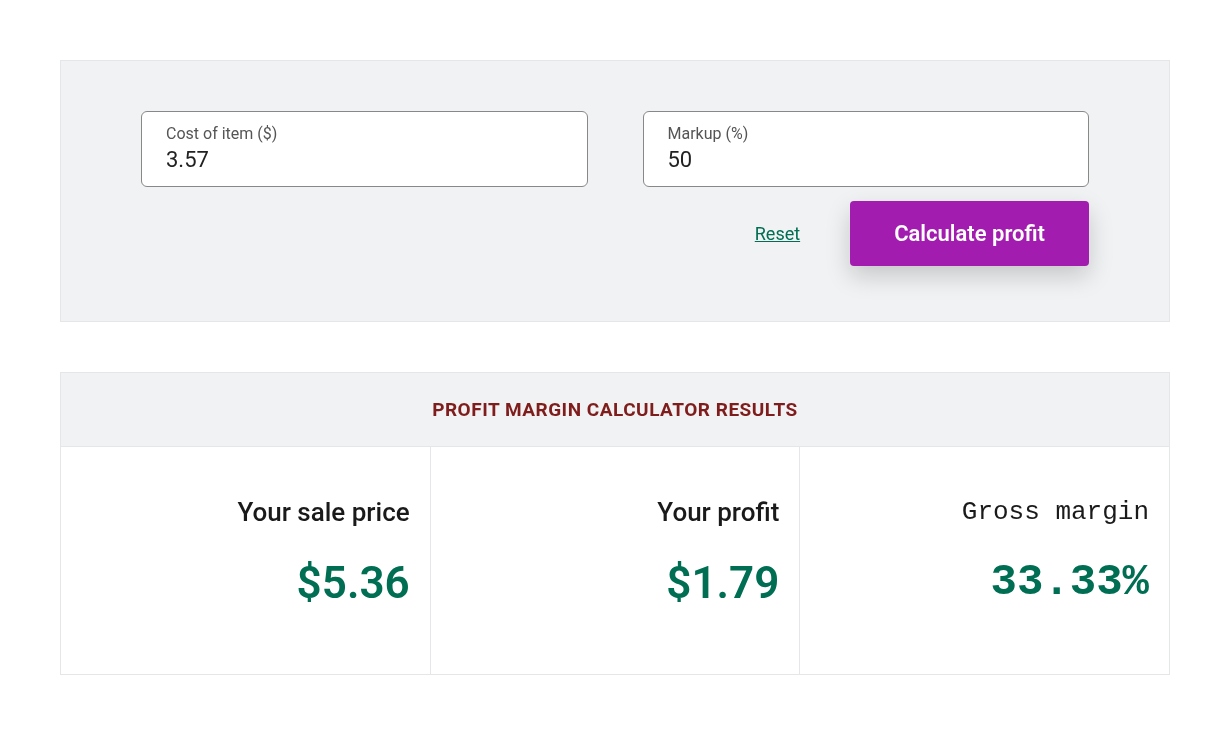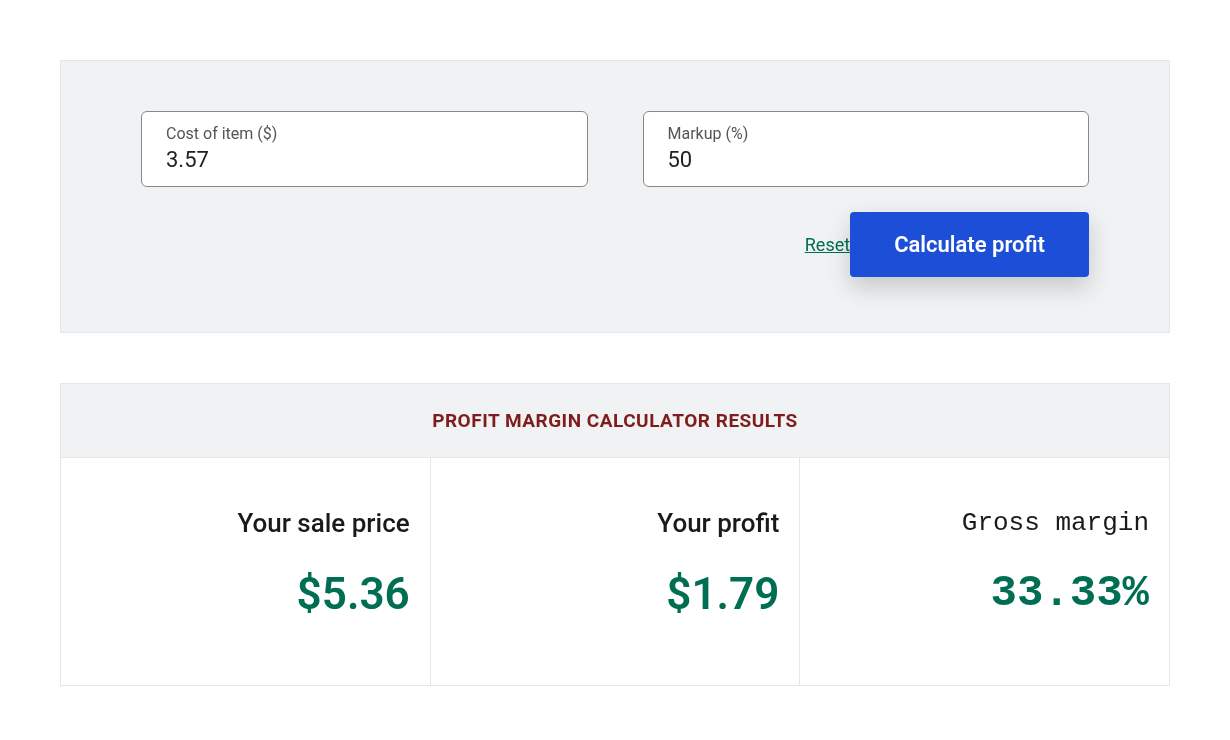--- a/index.html
+++ b/index.html
@@ -15,21 +15,21 @@
     }
     .calculator-panel {
       background: #f1f2f3;
       border: 1px solid #e5e6e7;
       padding: 50px 80px 55px 80px;
       margin-bottom: 50px;
     }
     .input-row {
       display: flex;
       gap: 55px;
-      margin-bottom: 25px;
+      margin-bottom: 14px;
     }
     .input-group {
       flex: 1;
       position: relative;
     }
     .input-field {
       width: 100%;
       border: 1.5px solid #888;
       border-radius: 6px;
       background: #ffffff;
@@ -48,32 +48,33 @@
       border: none;
       outline: none;
       background: transparent;
       font-family: inherit;
       width: 100%;
     }
     .actions-row {
       display: flex;
       justify-content: flex-end;
       align-items: center;
+      gap: 50px;
     }
     .reset-link {
       font-size: 18px;
       color: #006e52;
       text-decoration: underline;
       cursor: pointer;
       background: none;
       border: none;
       font-family: inherit;
     }
     .calculate-button {
-      background: #1d4ed8;
+      background: #a21caf;
       color: #ffffff;
       font-size: 22px;
       font-weight: 600;
       border: none;
       border-radius: 4px;
       padding: 20px 44px;
       cursor: pointer;
       box-shadow: 0 10px 25px rgba(0,0,0,0.18);
       font-family: inherit;
     }

